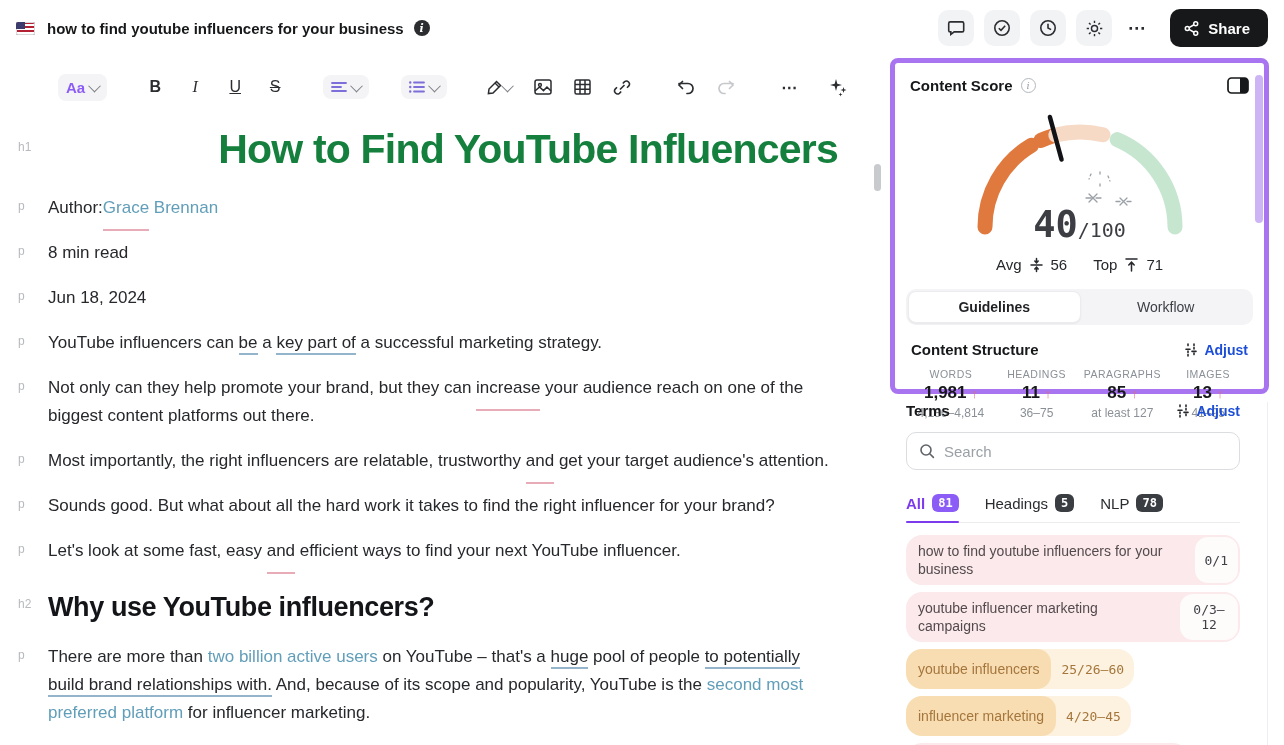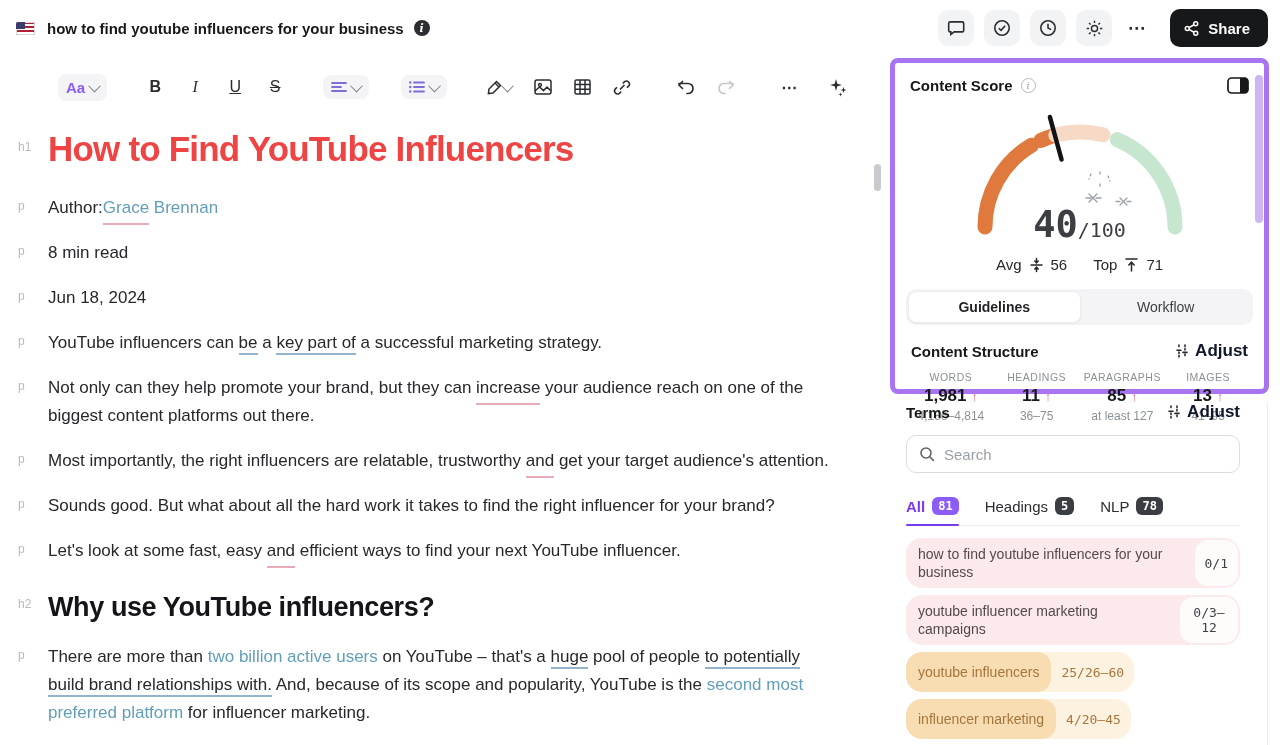--- a/index.html
+++ b/index.html
@@ -40,26 +40,26 @@
   .surfy-logo { width:17px; height:17px; border-radius:5px; border:1.6px solid #e59286; background:#fdf2ef; display:flex; align-items:center; justify-content:center; gap:2px; }
   .surfy-logo i { width:2px; height:6px; background:#d96a5e; border-radius:1px; }
   .surfy-label { font-size:15px; color:#26282c; }
 
   
   .doc { padding:4px 46px 0 0; }
   .doc-row { display:flex; }
   .gutter { flex:none; width:30px; margin-left:18px; font-size:12px; color:#b6b9bd; }
   .doc-row .content { flex:1; max-width:790px; }
   .doc-row p { font-size:17px; line-height:28px; color:#26282c; margin:0 0 17px; }
-  .doc-row h1 { font-size:35px; line-height:42px; font-weight:800; letter-spacing:-0.8px; color:#ef4444; margin:4px 0 24px; }
+  .doc-row h1 { font-size:41px; line-height:42px; font-weight:800; letter-spacing:-0.8px; color:#15803d; margin:4px 0 24px;text-align:right; }
   .doc-row h2 { font-size:27px; line-height:34px; font-weight:800; letter-spacing:-0.4px; color:#141518; margin:8px 0 19px; }
   .g-h1 { padding-top:16px; } .g-p { padding-top:5px; } .g-h2 { padding-top:15px; }
   .seg-link { color:#619eb9; }
   .seg-ulb { border-bottom:2px solid #93b4ca; padding-bottom:1px; }
-  .seg-ulp { border-bottom:2px solid #e8abb8; padding-bottom:6px; }
+  .seg-ulp { border-bottom:2px solid #e8abb8; padding-bottom:12px; }
   .editor-scrollthumb { position:absolute; top:108px; left:874px; width:7px; height:27px; border-radius:4px; background:#c8cacd; }
 
   
   .panel { position:absolute; top:56px; left:890px; right:0; bottom:0; }
   .score-card { position:absolute; top:2px; left:0; width:379px; height:336px; border:5px solid #a974f0; border-radius:8px; background:#fff; padding:12px 11px 10px; }
   .card-head { display:flex; align-items:center; padding:2px 4px 0; }
   .card-title { font-size:15px; font-weight:700; color:#17181a; }
   .info-gray { width:15px; height:15px; margin-left:8px; border-radius:50%; border:1.3px solid #b4b8bd; color:#9aa0a6; font-size:10px; display:flex; align-items:center; justify-content:center; font-family:"DejaVu Serif",serif; font-style:italic; }
   .collapse-toggle { margin-left:auto; display:flex; }
   .panel-scrollthumb { position:absolute; top:12px; right:1px; width:8px; height:148px; border-radius:5px; background:#cdb4f5; }
@@ -72,21 +72,21 @@
   .avgtop { display:flex; justify-content:center; align-items:center; gap:8px; margin-top:14px; font-size:15px; color:#26282c; }
   .avgtop .grp { display:flex; align-items:center; gap:7px; }
   .avgtop .grp + .grp { margin-left:18px; }
 
   .seg-tabs { display:flex; background:#f4f4f6; border-radius:10px; margin-top:16px; padding:2px; height:36px; }
   .seg-tab { flex:1; display:flex; align-items:center; justify-content:center; font-size:14px; color:#3c3f44; font-weight:500; border-radius:8px; }
   .seg-tab.active { background:#fff; border:1px solid #ececee; box-shadow:0 1px 2px rgba(0,0,0,.05); color:#1f2124; font-weight:700; }
 
   .cs-head { display:flex; align-items:center; margin:16px 5px 10px; }
   .cs-title { font-size:15px; font-weight:700; color:#17181a; }
-  .adjust { margin-left:auto; display:flex; align-items:center; gap:6px; font-size:17px; font-weight:700; color:#0f172a; }
+  .adjust { margin-left:auto; display:flex; align-items:center; gap:6px; font-size:14px; font-weight:700; color:#1d4ed8; }
   .stats { display:flex; margin:0 2px; }
   .stat { flex:1; text-align:center; }
   .stat .lbl { font-size:10.5px; letter-spacing:.5px; color:#8a9096; font-weight:500; }
   .stat .val { font-size:17px; font-weight:700; color:#17181a; margin-top:3px; }
   .stat .val .arrow { color:#dd6b7f; font-size:13px; font-weight:400; }
   .stat .rng { font-size:12px; color:#8a9096; margin-top:3px; }
 
   
   .terms { position:absolute; top:346px; left:16px; width:334px; }
   .terms-head { display:flex; align-items:center; margin-bottom:13px; }

